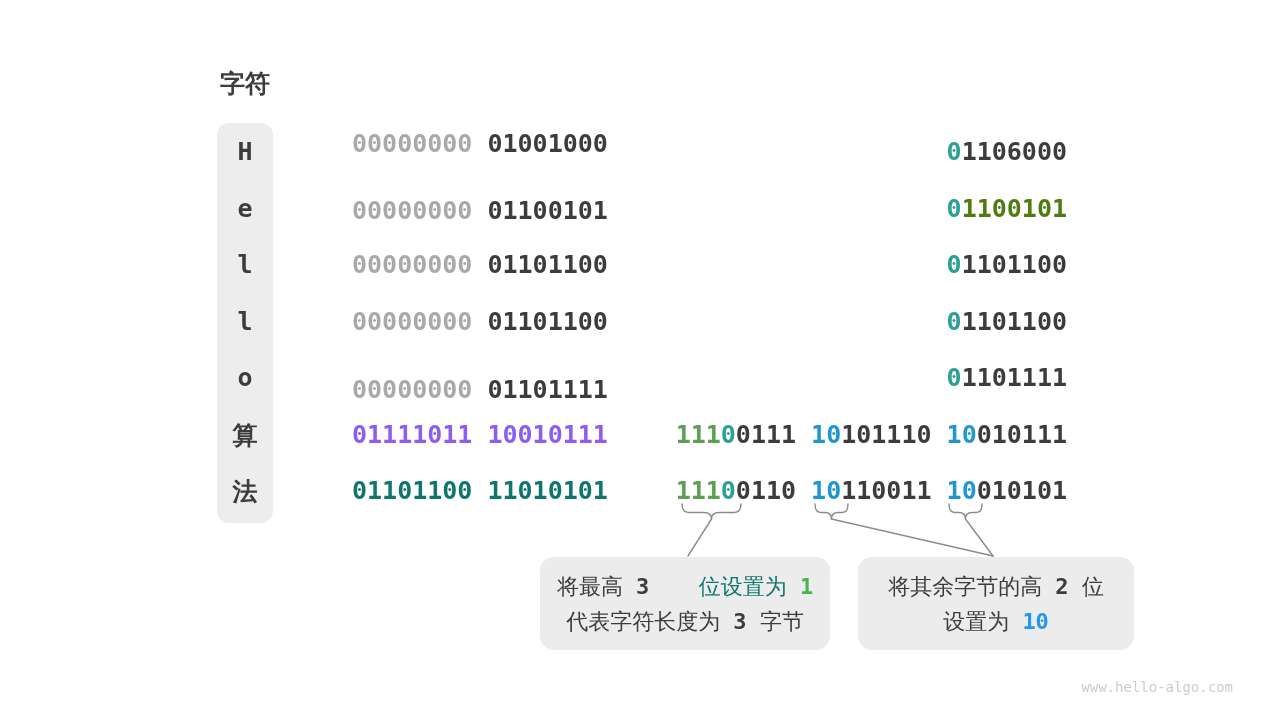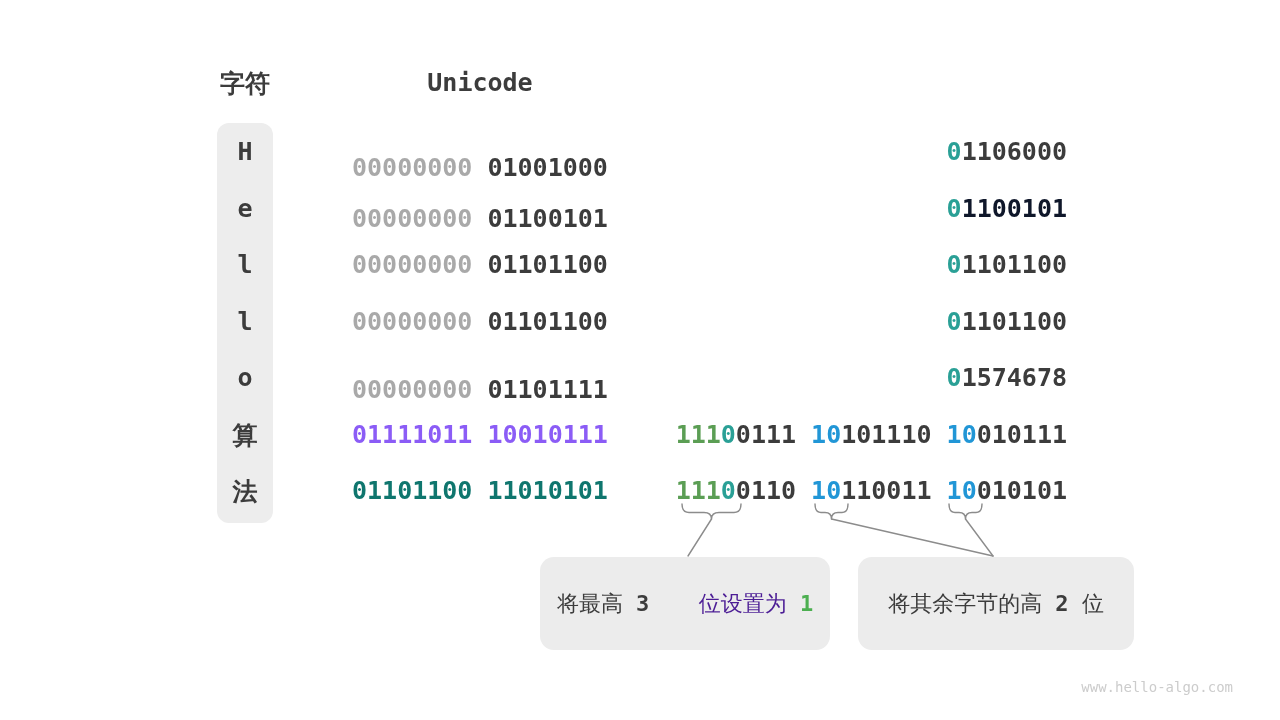--- a/index.html
+++ b/index.html
@@ -22,61 +22,62 @@
   .callout .m{font-family:"DejaVu Sans Mono",monospace;font-weight:700;}
   .watermark{position:absolute;right:47px;top:679px;font-size:14px;color:#cccccc;
              font-family:"DejaVu Sans Mono",monospace;}
 </style>
 </head>
 <body>
 
 <div class="canvas">
 
   <div class="hdr" style="left:217px;top:69px;width:56px;">字符</div>
-  <div class="hdr mono" style="left:352px;top:69px;width:256px;">Unicode</div>
 
   <div class="char-col"></div>
 
   <div id="rows">
       <div class="cell char-cell mono" style="top: 138px;">H</div>
-      <div class="cell mono unicode-cell" style="top: 154px;"><span style="color: rgb(169, 169, 169);">00000000 </span><span style="color: rgb(60, 60, 60);">01001000</span></div>
+      <div class="cell mono unicode-cell" style="top: 130px;"><span style="color: rgb(169, 169, 169);">00000000 </span><span style="color: rgb(60, 60, 60);">01001000</span></div>
       <div class="cell mono utf8-cell" style="top: 138px;"><span style="color: rgb(42, 160, 150);">0</span><span style="color: rgb(60, 60, 60);">1106000</span></div>
       <div class="cell char-cell mono" style="top: 194.5px;">e</div>
-      <div class="cell mono unicode-cell" style="top: 205px;"><span style="color: rgb(169, 169, 169);">00000000 </span><span style="color: rgb(60, 60, 60);">01100101</span></div>
-      <div class="cell mono utf8-cell" style="top: 194.5px;"><span style="color: rgb(42, 160, 150);">0</span><span style="color: #0f172a;">1100101</span></div>
+      <div class="cell mono unicode-cell" style="top: 197px;"><span style="color: rgb(169, 169, 169);">00000000 </span><span style="color: rgb(60, 60, 60);">01100101</span></div>
+      <div class="cell mono utf8-cell" style="top: 194.5px;"><span style="color: rgb(42, 160, 150);">0</span><span style="color: #4d7c0f;">1100101</span></div>
       <div class="cell char-cell mono" style="top: 251px;">l</div>
       <div class="cell mono unicode-cell" style="top: 251px;"><span style="color: rgb(169, 169, 169);">00000000 </span><span style="color: rgb(60, 60, 60);">01101100</span></div>
       <div class="cell mono utf8-cell" style="top: 251px;"><span style="color: rgb(42, 160, 150);">0</span><span style="color: rgb(60, 60, 60);">1101100</span></div>
       <div class="cell char-cell mono" style="top: 307.5px;">l</div>
       <div class="cell mono unicode-cell" style="top: 307.5px;"><span style="color: rgb(169, 169, 169);">00000000 </span><span style="color: rgb(60, 60, 60);">01101100</span></div>
       <div class="cell mono utf8-cell" style="top: 307.5px;"><span style="color: rgb(42, 160, 150);">0</span><span style="color: rgb(60, 60, 60);">1101100</span></div>
       <div class="cell char-cell mono" style="top: 364px;">o</div>
       <div class="cell mono unicode-cell" style="top: 376px;"><span style="color: rgb(169, 169, 169);">00000000 </span><span style="color: rgb(60, 60, 60);">01101111</span></div>
-      <div class="cell mono utf8-cell" style="top: 364px;"><span style="color: rgb(42, 160, 150);">0</span><span style="color: rgb(60, 60, 60);">1574678</span></div>
+      <div class="cell mono utf8-cell" style="top: 364px;"><span style="color: rgb(42, 160, 150);">0</span><span style="color: rgb(60, 60, 60);">1101111</span></div>
       <div class="cell char-cell" style="top: 420.5px;">算</div>
       <div class="cell mono unicode-cell" style="top: 420.5px;"><span style="color: #8b5cf6;">01111011 10010111</span></div>
       <div class="cell mono utf8-cell" style="top: 420.5px;"><span style="color: rgb(91, 158, 84);">111</span><span style="color: rgb(42, 160, 150);">0</span><span style="color: rgb(60, 60, 60);">0111 </span><span style="color: rgb(33, 150, 214);">10</span><span style="color: rgb(60, 60, 60);">101110 </span><span style="color: rgb(33, 150, 214);">10</span><span style="color: rgb(60, 60, 60);">010111</span></div>
       <div class="cell char-cell" style="top: 477px;">法</div>
       <div class="cell mono unicode-cell" style="top: 477px;"><span style="color: #0f766e;">01101100 11010101</span></div>
       <div class="cell mono utf8-cell" style="top: 477px;"><span style="color: rgb(91, 158, 84);">111</span><span style="color: rgb(42, 160, 150);">0</span><span style="color: rgb(60, 60, 60);">0110 </span><span style="color: rgb(33, 150, 214);">10</span><span style="color: rgb(60, 60, 60);">110011 </span><span style="color: rgb(33, 150, 214);">10</span><span style="color: rgb(60, 60, 60);">010101</span></div>
     </div>
 
   <svg class="annot-svg" width="1280" height="720" viewBox="0 0 1280 720">
     <g fill="none" stroke="#8c8c8c" stroke-width="1.4" stroke-linecap="round" stroke-linejoin="round">
       <path d="M682,504 Q682,512.5 689,512.5 L704,512.5 Q711.5,512.5 711.5,519 Q711.5,512.5 719,512.5 L734,512.5 Q741,512.5 741,504"></path>
       <path d="M815,504 Q815,512.5 821,512.5 L825,512.5 Q831.5,512.5 831.5,519 Q831.5,512.5 838,512.5 L842,512.5 Q848,512.5 848,504"></path>
       <path d="M949,504 Q949,512.5 955,512.5 L959,512.5 Q965.5,512.5 965.5,519 Q965.5,512.5 972,512.5 L976,512.5 Q982,512.5 982,504"></path>
       <path d="M711.5,519 L688,556"></path>
       <path d="M831.5,519 L993,556"></path>
       <path d="M965.5,519 L993,556"></path>
     </g>
   </svg>
 
   <div class="callout" id="callout-0" style="left:540px;top:557px;width:290px;height:93px;">
-      <div class="cl-line"><span style="color: rgb(60, 60, 60);">将最高</span><span class="m" style="color: rgb(60, 60, 60);"> 3 </span><span style="color: #4c1d95; margin-left: 36px;">位设置为</span><span class="m" style="color: rgb(60, 60, 60);"> </span><span class="m" style="color: rgb(76, 175, 80);">1</span></div>
+      <div class="cl-line"><span style="color: rgb(60, 60, 60);">将最高</span><span class="m" style="color: rgb(60, 60, 60);"> 3 </span><span style="color: #0f766e; margin-left: 36px;">位设置为</span><span class="m" style="color: rgb(60, 60, 60);"> </span><span class="m" style="color: rgb(76, 175, 80);">1</span></div>
+      <div class="cl-line"><span style="color: rgb(60, 60, 60);">代表字符长度为</span><span class="m" style="color: rgb(60, 60, 60);"> 3 </span><span style="color: rgb(60, 60, 60);">字节</span></div>
     </div>
   <div class="callout" id="callout-1" style="left:858px;top:557px;width:276px;height:93px;">
       <div class="cl-line"><span style="color: rgb(60, 60, 60);">将其余字节的高</span><span class="m" style="color: rgb(60, 60, 60);"> 2 </span><span style="color: rgb(60, 60, 60);">位</span></div>
+      <div class="cl-line"><span style="color: rgb(60, 60, 60);">设置为</span><span class="m" style="color: rgb(60, 60, 60);"> </span><span class="m" style="color: rgb(33, 150, 243);">10</span></div>
     </div>
 
   <div class="watermark">www.hello-algo.com</div>
 
 </div>
 
 </body></html>

